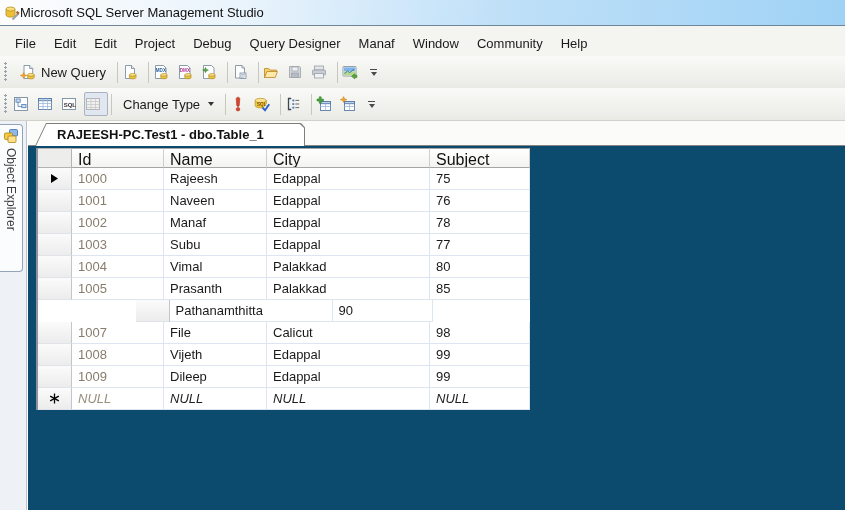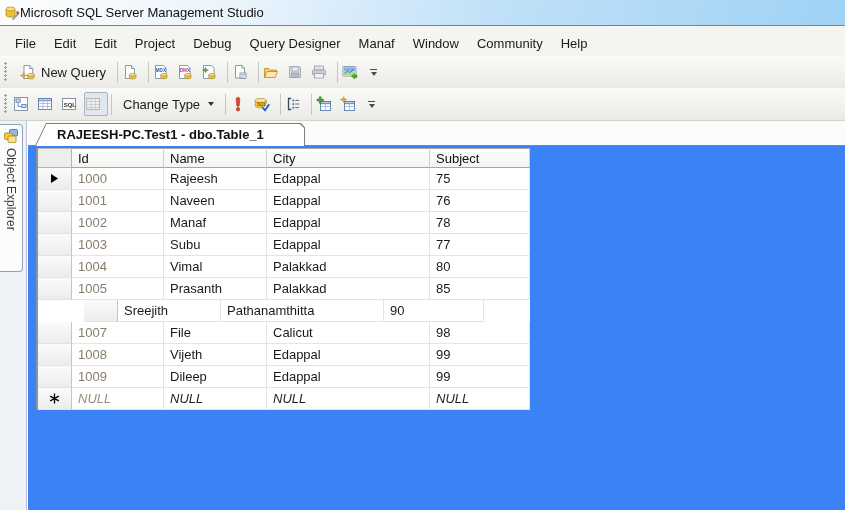--- a/index.html
+++ b/index.html
@@ -62,37 +62,37 @@
     position:absolute; top:3px; left:0; width:23px; height:148px;
     background:#fbfcfe; border:1px solid #94a3b6; border-left:none;
     border-radius:0 4px 4px 0;
     display:flex; flex-direction:column; align-items:center; padding-top:3px; gap:4px;
     cursor:default;
   }
   .oe-label {
     writing-mode:vertical-rl; font-size:12px; color:#3c3c3c; white-space:nowrap;
   }
 
-  .docwell { position:absolute; top:121px; left:28px; right:0; bottom:0; background:#3b82f6; }
+  .docwell { position:absolute; top:121px; left:28px; right:0; bottom:0; background:#0c4a6e; }
   .tabstrip { position:absolute; top:0; left:0; right:0; height:25px; background:#fbfbf9; border-bottom:1px solid #848484; }
   .doc-tab { position:absolute; left:7px; top:2px; width:270px; height:23px; cursor:default; }
   .doc-tab .tab-bg { position:absolute; inset:0; background:#7f7f7f; clip-path:polygon(11px 0,98.5% 0,100% 18%,100% 100%,0 100%); }
   .doc-tab .tab-bg-inner { position:absolute; inset:1px 1px 0 1px; background:#fff; clip-path:polygon(10.5px 0,98.4% 0,100% 18%,100% 100%,0 100%); }
   .doc-tab .tab-label { position:relative; display:block; font-weight:bold; font-size:13px; color:#111; line-height:23px; padding-left:22px; white-space:nowrap; }
 
   
   .grid { position:absolute; left:8px; top:27px; border-left:2px solid #8d939c; background:#fff; }
   .grid-header { display:flex; height:20px; }
   .corner-cell {
     width:34px; background:#ededec; border:1px solid #b3b3b3; border-left:none;
   }
   .hdr-cell {
     background:linear-gradient(#ffffff,#f3f3f0);
     border-top:1px solid #a5a5a5; border-bottom:1px solid #a5a5a5; border-right:1px solid #cfcfcf;
-    font-size:13px; color:#111; padding:2px 0 0 6px; white-space:nowrap; overflow:hidden;
+    font-size:16px; color:#111; padding:2px 0 0 6px; white-space:nowrap; overflow:hidden;
   }
   .grid-row { display:flex; height:22px; background:#fff;justify-content:center; }
   .row-selector {
     width:34px; flex:none;
     background:linear-gradient(#fbfbfb,#ececed);
     border-right:1px solid #c2c6cc; border-bottom:1px solid #e0e3e8;
     display:flex; align-items:center; justify-content:center;
   }
   .grid-cell {
     border-right:1px solid #dce5f0; border-bottom:1px solid #dce5f0;
@@ -455,21 +455,20 @@
           </div>
           <div class="grid-row">
             <div class="row-selector"></div>
             <div class="grid-cell col-id">1005</div>
             <div class="grid-cell col-name">Prasanth</div>
             <div class="grid-cell col-city">Palakkad</div>
             <div class="grid-cell col-subject">85</div>
           </div>
           <div class="grid-row">
             <div class="row-selector"></div>
-            <div class="grid-cell col-name">Sreejith</div>
             <div class="grid-cell col-city">Pathanamthitta</div>
             <div class="grid-cell col-subject">90</div>
           </div>
           <div class="grid-row">
             <div class="row-selector"></div>
             <div class="grid-cell col-id">1007</div>
             <div class="grid-cell col-name">File</div>
             <div class="grid-cell col-city">Calicut</div>
             <div class="grid-cell col-subject">98</div>
           </div>

